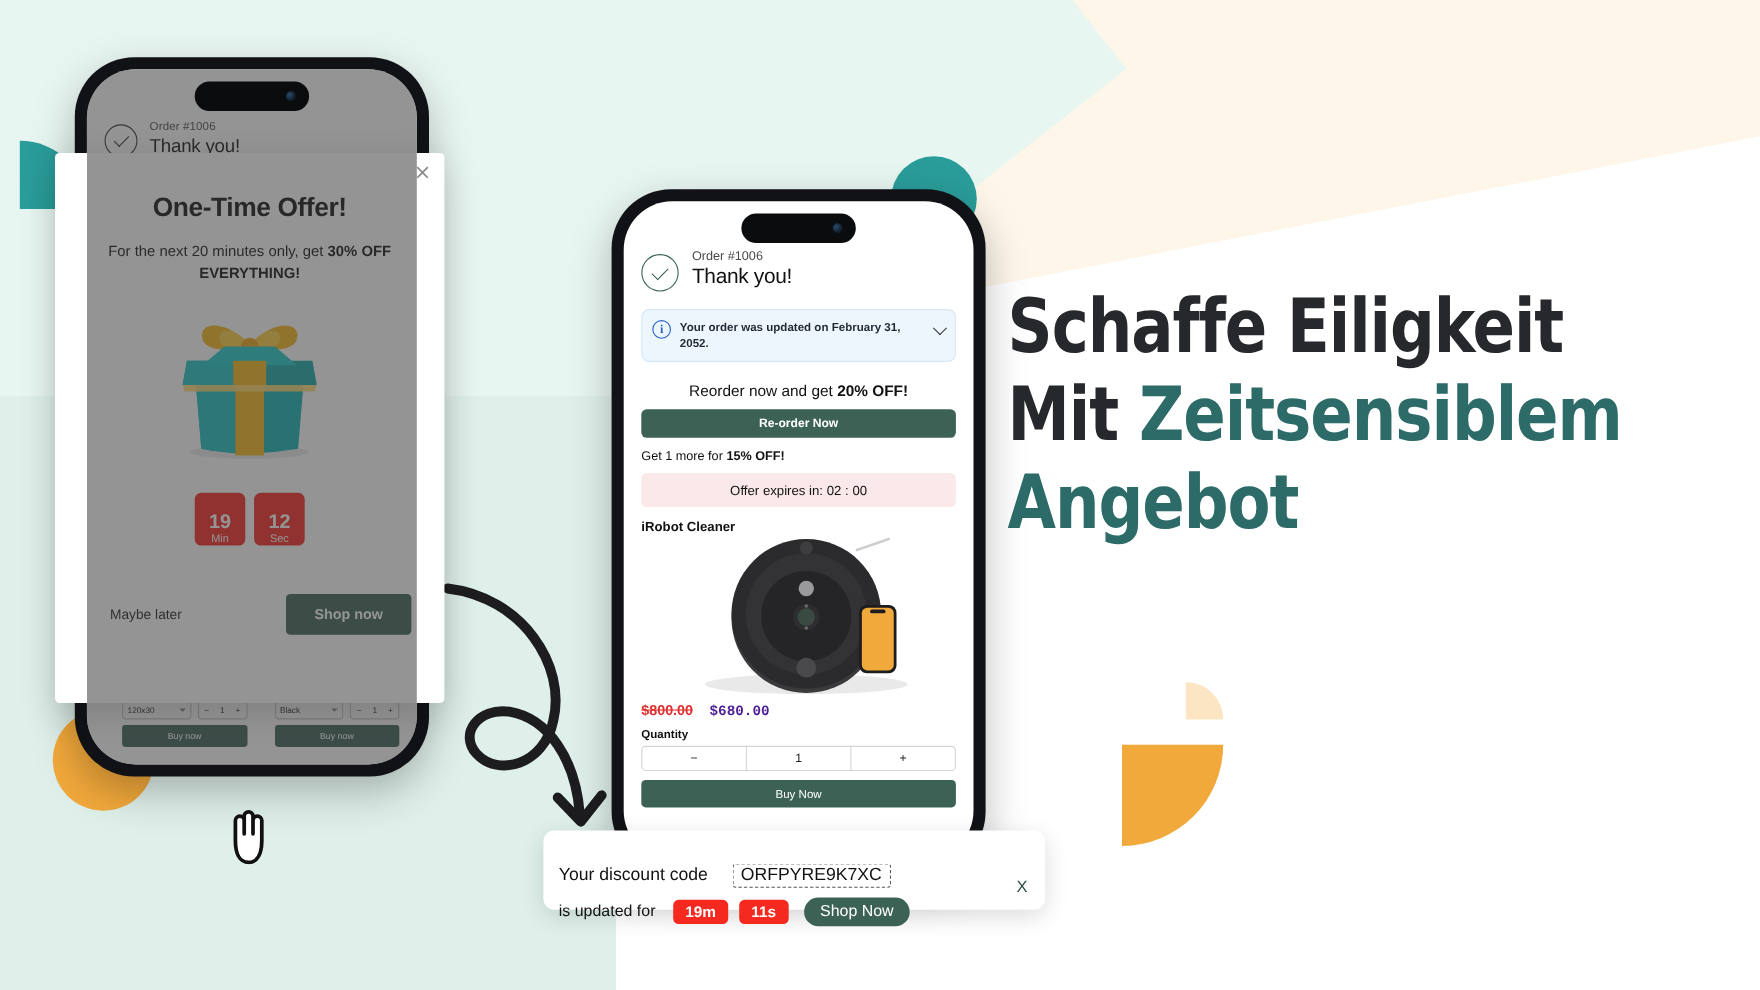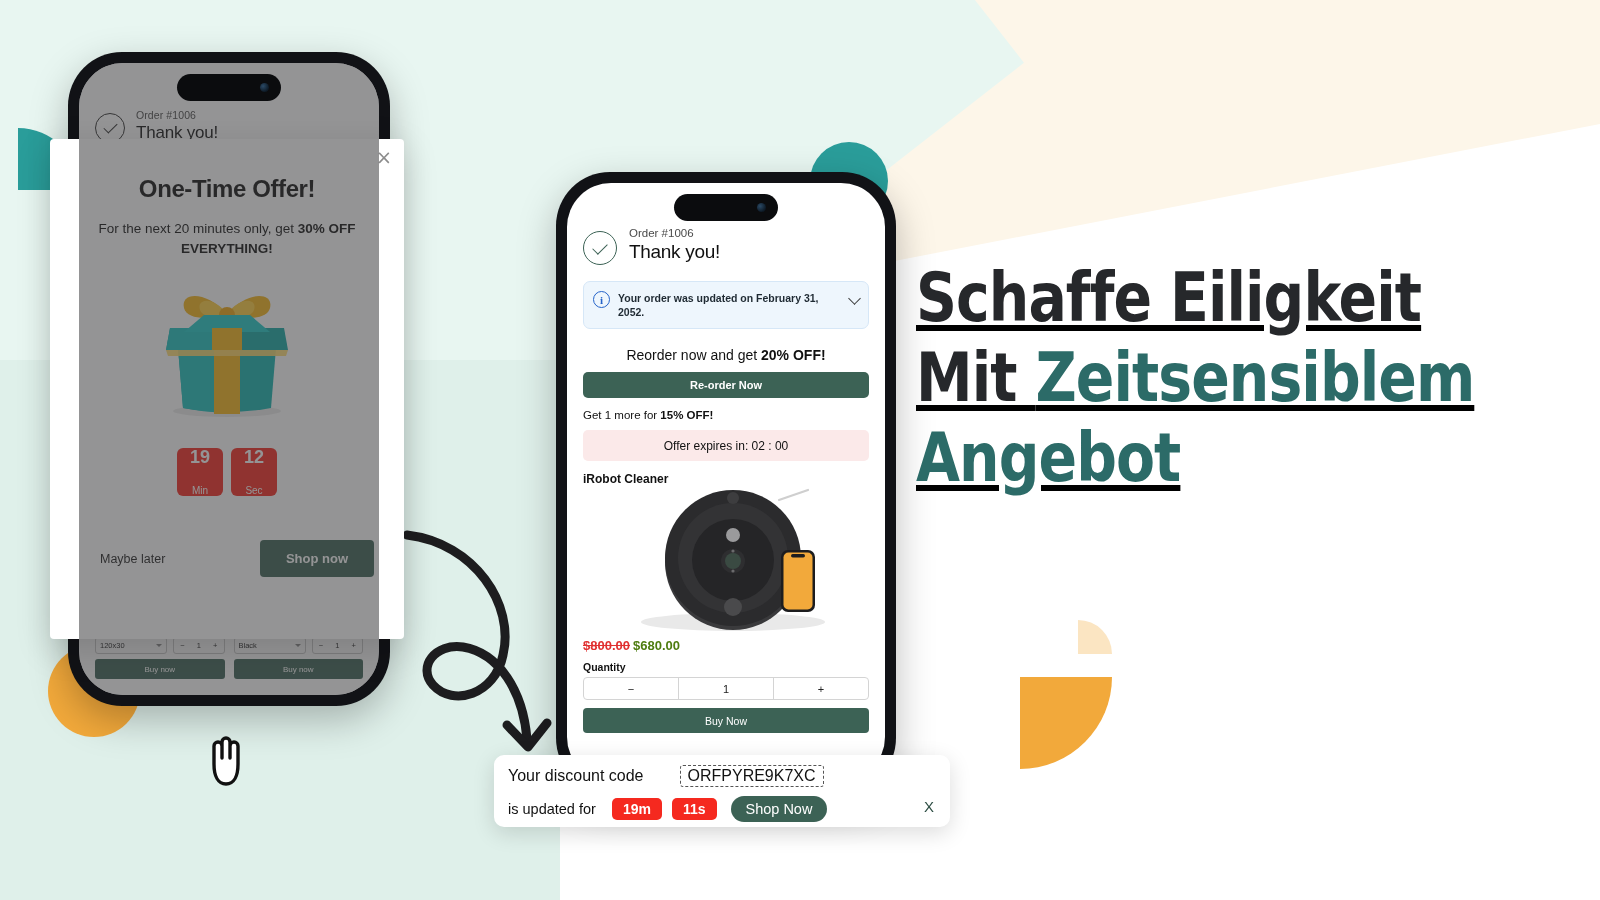--- a/index.html
+++ b/index.html
@@ -91,21 +91,21 @@
     width:30px; height:30px; border-radius:50%; border:1.6px solid #2f2f2f;
     display:flex; align-items:center; justify-content:center; flex:none; margin-top:4px;
   }
   .check-glyph { width:13px; height:7px; border-left:1.6px solid #2f2f2f; border-bottom:1.6px solid #2f2f2f;
     transform:rotate(-45deg); margin-top:-3px; }
   .order-num { font-size:10.5px; color:#4a4a4a; letter-spacing:.1px; }
   .thankyou { font-size:17px; color:#111; margin-top:2px; letter-spacing:-.2px; }
 
   
   .pb-cards { position:absolute; left:16px; right:16px; bottom:16px; display:flex; gap:9px; }
-  .pb-card { flex:1; }
+  .pb-card { flex:1;margin-left:16px; }
   .pb-row { display:flex; gap:6px; align-items:flex-end; }
   .pb-field { flex:1.55; }
   .pb-label { font-size:7px; color:#3a3a3a; margin-bottom:2px; display:block; }
   .pb-select {
     height:17px; border:1px solid #c9c9c9; border-radius:3px; background:#fff;
     font-size:7.5px; color:#222; display:flex; align-items:center; justify-content:space-between;
     padding:0 4px;
   }
   .caret { width:0;height:0;border-left:3px solid transparent;border-right:3px solid transparent;border-top:3.5px solid #8a8a8a; }
   .pb-qty { flex:1.1; }
@@ -146,21 +146,21 @@
   }
   .getmore-line { text-align:left; font-size:11.5px; color:#111; margin-top:11px; }
   .expires-bar {
     margin-top:9px; background:#fbe9e9; border-radius:5px; height:31px;
     display:flex; align-items:center; justify-content:center; font-size:12px; color:#111;
   }
   .prod-title { font-size:12px; color:#111; margin-top:11px; font-weight:bold; }
   .prod-img-wrap { position:relative; height:148px; margin-top:2px; }
   .price-row { margin-top:2px; font-size:13px; }
   .price-old { color:#e03131; text-decoration:line-through; font-weight:bold; }
-  .price-new { color:#4d7c0f; font-weight:bold; margin-left:3px; }
+  .price-new { color:#4c1d95; font-weight:bold; margin-left:15px;font-family:Liberation Mono, monospace; }
   .qty-label { font-size:10.5px; color:#111; font-weight:bold; margin-top:8px; }
   .qty-stepper { margin-top:4px; height:23px; border:1px solid #d4d4d4; border-radius:4px;
     display:flex; align-items:center; }
   .qty-stepper > div { flex:1; text-align:center; font-size:11px; color:#222; }
   .qty-div { width:1px; height:23px; background:#d4d4d4; flex:none !important; }
   .btn-buy { margin-top:8px; height:25px; background:#3c6255; border-radius:4px; color:#fff;
     font-size:10.5px; display:flex;align-items:center;justify-content:center; }
 
   
   #popup {
@@ -169,50 +169,50 @@
     padding:22px 26px;
   }
   .popup-close { position:absolute; top:9px; right:12px; font-size:19px; color:#8c8c8c; line-height:1;
      cursor:pointer; font-family:"DejaVu Sans",sans-serif;}
   .popup-title { text-align:center; font-size:24px; font-weight:bold; color:#111; margin-top:14px; letter-spacing:-.4px;}
   .popup-sub { text-align:center; font-size:13.5px; color:#111; margin-top:16px; line-height:1.45; padding:0 6px;}
   .popup-sub b { font-weight:bold; }
   .gift-wrap { display:flex; justify-content:center; margin-top:22px; height:140px; }
   .timer-row { display:flex; justify-content:center; gap:8px; margin-top:28px; }
   .timer-box { width:46px; height:48px; background:#f5291f; border-radius:6px; color:#fff;
-     display:flex; flex-direction:column; align-items:center; justify-content:space-between; }
+     display:flex; flex-direction:column; align-items:center; justify-content:flex-end; }
   .timer-val { font-size:18px; font-weight:bold; line-height:1; }
   .timer-unit { font-size:10px; margin-top:2px; }
   .popup-actions { display:flex; align-items:center; justify-content:space-between; margin-top:44px; padding:0 4px;}
   .maybe-later { font-size:12.5px; color:#1d1d1d; padding-left:20px;}
   .shop-now-btn { background:#3c6255; color:#fff; font-size:13px; font-weight:bold;
      padding:11px 26px; border-radius:4px; }
   .cursor-hand { position:absolute; left:152px; top:595px; width:42px; height:52px; }
 
   
   #discount-bar {
     position:absolute; left:494px; top:755px; width:456px; height:72px;
     background:#fff; border-radius:10px; box-shadow:0 6px 22px rgba(0,0,0,.14);
     padding:10px 14px;
   }
-  .db-row1 { display:flex; align-items:center; gap:36px; }
+  .db-row1 { display:flex; align-items:center; gap:22px;margin-top:20px; }
   .db-label { font-size:16px; color:#111; }
   .db-code {
     font-size:16px; color:#111; border:1.3px dashed #555; border-radius:3px; padding:1px 7px;
   }
   .db-row2 { display:flex; align-items:center; gap:10px; margin-top:9px; }
   .db-res { font-size:14.5px; color:#111; margin-right:6px; }
   .db-chip { background:#f5291f; color:#fff; font-size:14px; font-weight:bold;
     border-radius:5px; padding:3px 11px; }
   .db-shop { background:#3c6255; color:#fff; font-size:14.5px; border-radius:16px;
     padding:5px 15px; margin-left:4px; }
   .db-close { position:absolute; right:16px; bottom:12px; font-size:15px; color:#2f4f45; }
 
   
-  #right-col { position:absolute; left:916px; top:258px; width:650px;text-decoration:underline; }
+  #right-col { position:absolute; left:916px; top:258px; width:650px; }
   .headline {
     font-family:"DejaVu Sans Condensed","Liberation Sans Narrow","Liberation Sans", sans-serif;
     font-size:68px; font-weight:bold; line-height:1.18; color:#26282b; letter-spacing:-1px;
     transform:scaleX(.93); transform-origin:left center;
   }
   .hl-accent { color:#2c6b68; }
   .subcopy { margin-top:34px; font-size:22px; line-height:1.62; color:#242424; width:560px; }
 </style>
 </head>
 <body>

